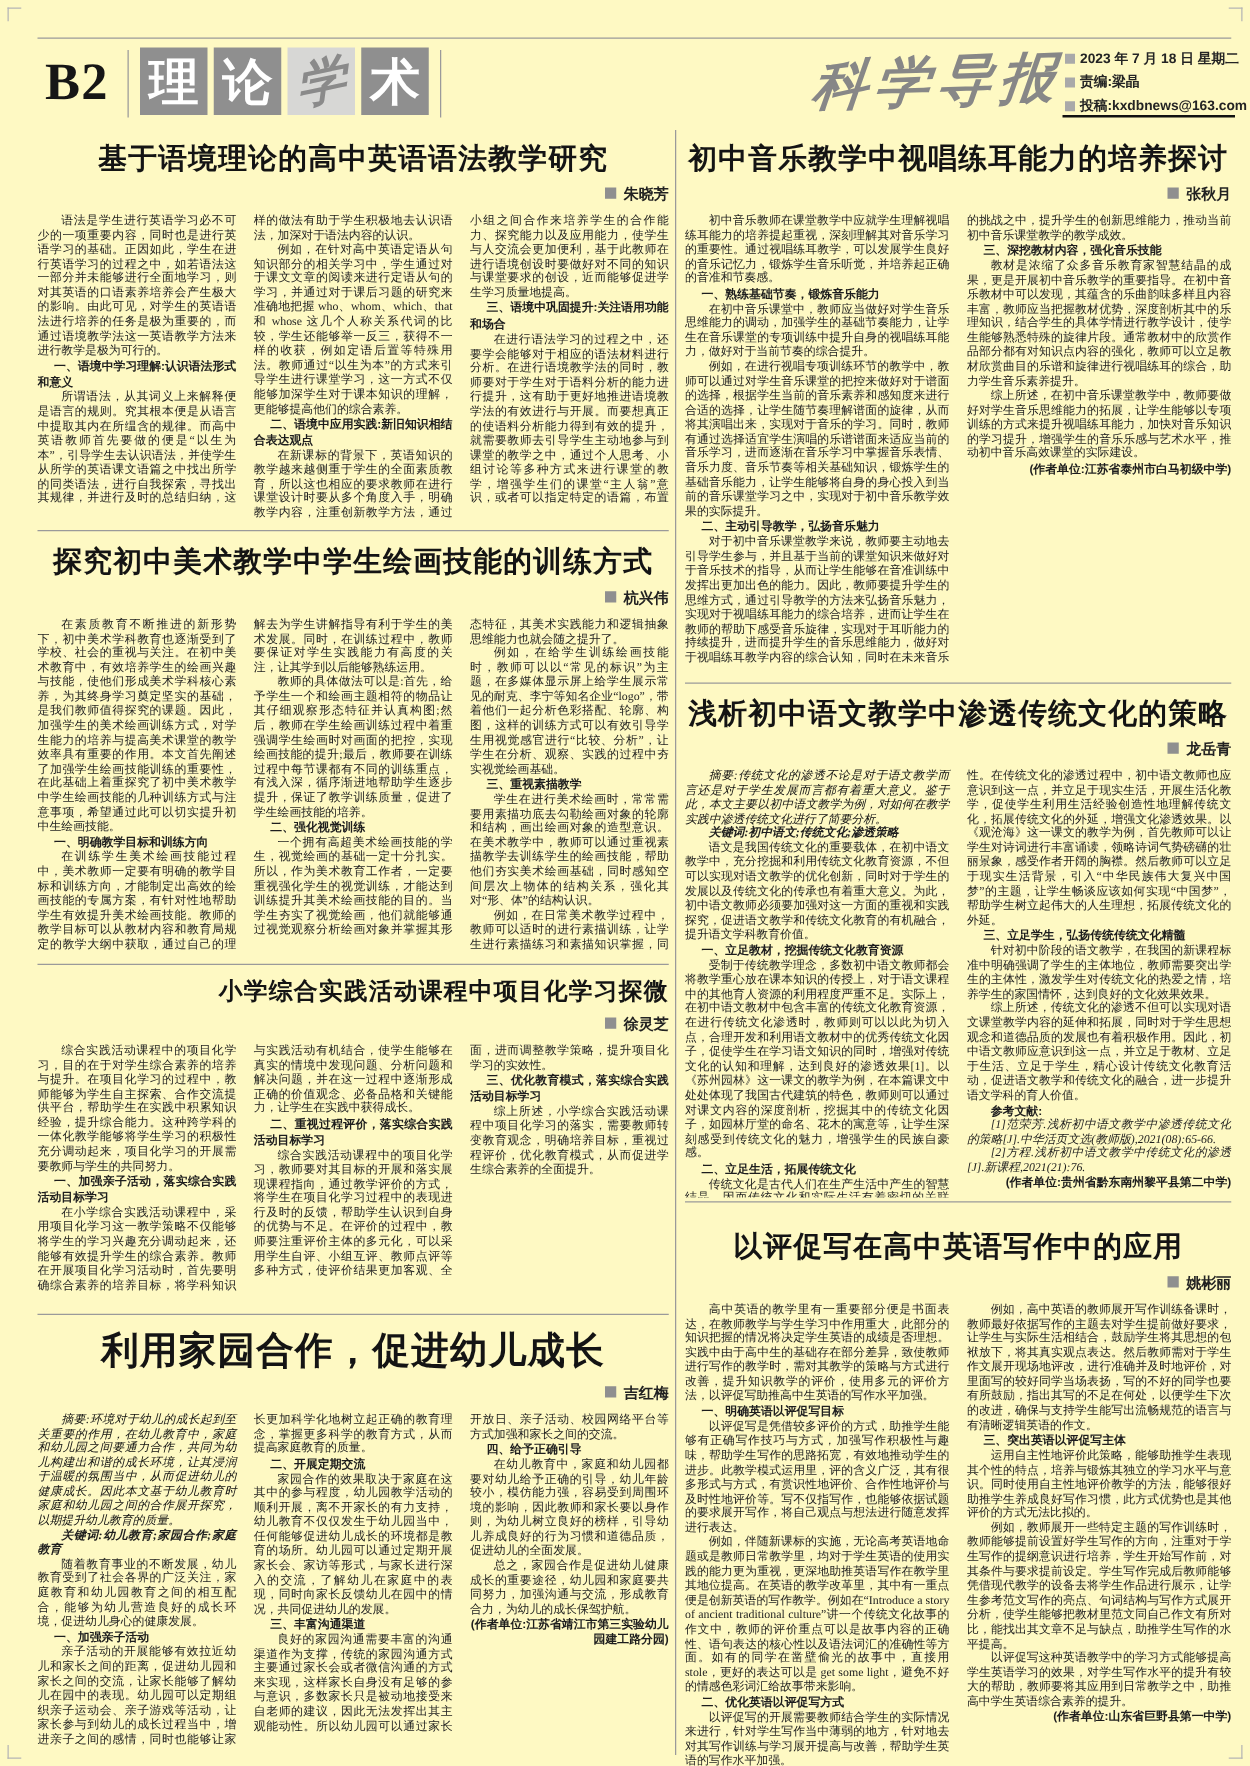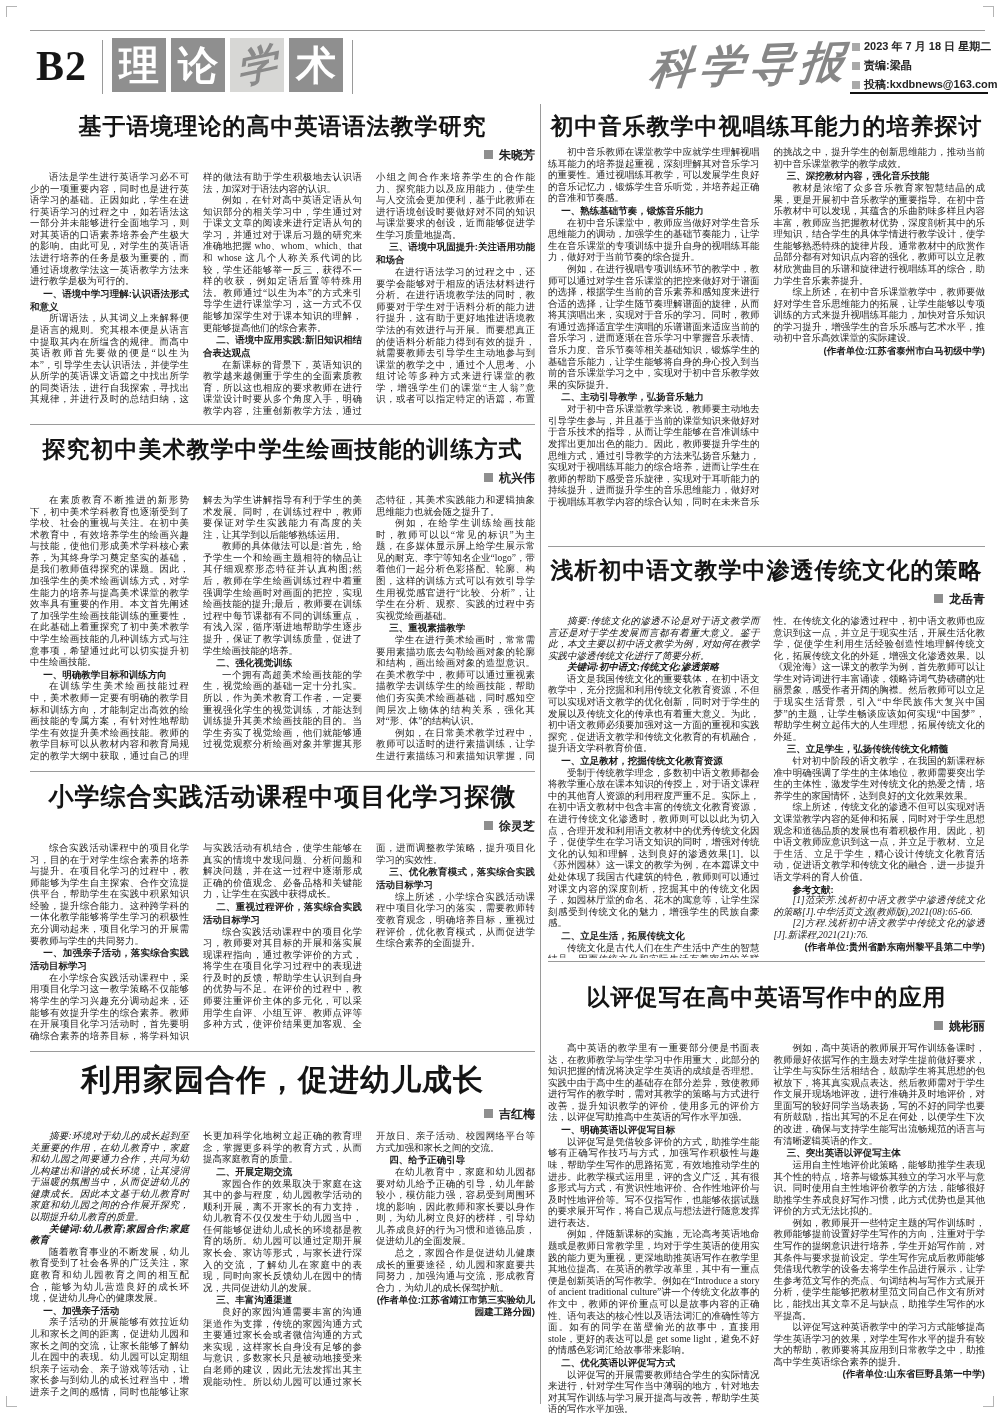--- a/index.html
+++ b/index.html
@@ -1,16 +1,16 @@
 <!DOCTYPE html>
 <html><head>
 <meta charset="utf-8">
 <style>
   html,body{margin:0;padding:0;background:#e8e8e4;}
-  #page{position:relative;width:1000px;height:1413px;margin:0 auto;background:#ffffff;
+  #page{position:relative;width:1000px;height:1413px;margin:0 auto;background:#fef9c3;
         font-family:"Liberation Serif","DejaVu Serif",serif;color:#1c1c1c;overflow:hidden;}
   
   .cm{position:absolute;width:10px;height:10px;}
   .cm-tl{left:6px;top:6px;border-left:1px solid #b5b5b5;border-top:1px solid #b5b5b5;}
   .cm-tr{right:6px;top:6px;border-right:1px solid #b5b5b5;border-top:1px solid #b5b5b5;}
   .cm-bl{left:6px;bottom:6px;border-left:1px solid #b5b5b5;border-bottom:1px solid #b5b5b5;}
   .cm-br{right:6px;bottom:6px;border-right:1px solid #b5b5b5;border-bottom:1px solid #b5b5b5;}
 
   .hline{position:absolute;height:1px;background:#9a9a9a;}
   .vline{position:absolute;width:1px;background:#9a9a9a;}
@@ -47,21 +47,21 @@
   #a3{left:30px;top:430px;width:505px;height:338px;}
   #a5{left:30px;top:776px;width:505px;height:272px;}
   #a7{left:30px;top:1056px;width:505px;height:348px;}
   #a2{left:548px;top:107px;width:437px;height:436px;}
   #a4{left:548px;top:551px;width:437px;height:407px;}
   #a6{left:548px;top:966px;width:437px;height:438px;margin-top:12px;}
 
   .a-title{font-family:"Liberation Sans","DejaVu Sans",sans-serif;font-weight:bold;color:#141414;
            text-align:center;font-size:23px;letter-spacing:1px;margin:4px 0 5px;white-space:nowrap;}
   #a7 .a-title{font-size:30px;}
-  #a5 .a-title{font-size:25px;}
+  #a5 .a-title{font-size:19px;text-align:right;}
   .a-byline{text-align:right;font:bold 12px "Liberation Sans",sans-serif;color:#222;margin:0 0 8px;}
   .bsq{display:inline-block;width:9px;height:9px;background:#8f8f8f;margin-right:6px;}
 
   .a-body{column-gap:14px;column-fill:auto;text-align:justify;
           font-size:9.5px;line-height:1.22;color:#1d1d1d;}
   .cols3{column-count:3;}
   .cols2{column-count:2;}
   #a1 .a-body{height:252px;} #a3 .a-body{height:276px;} #a5 .a-body{height:210px;}
   #a7 .a-body{height:278px;} #a2 .a-body{height:374px;} #a4 .a-body{height:352px;}
   #a6 .a-body{height:382px;}
@@ -132,20 +132,21 @@
         <p class="b-p">所谓语法，从其词义上来解释便是语言的规则。究其根本便是从语言中提取其内在所缊含的规律。而高中英语教师首先要做的便是“以生为本”，引导学生去认识语法，并使学生从所学的英语课文语篇之中找出所学的同类语法，进行自我探索，寻找出其规律，并进行及时的总结归纳，这样的做法有助于学生积极地去认识语法，加深对于语法内容的认识。</p>
         <p class="b-p">例如，在针对高中英语定语从句知识部分的相关学习中，学生通过对于课文文章的阅读来进行定语从句的学习，并通过对于课后习题的研究来准确地把握 who、whom、which、that 和 whose 这几个人称关系代词的比较，学生还能够举一反三，获得不一样的收获，例如定语后置等特殊用法。教师通过“以生为本”的方式来引导学生进行课堂学习，这一方式不仅能够加深学生对于课本知识的理解，更能够提高他们的综合素养。</p>
         <h3 class="b-h">二、语境中应用实践:新旧知识相结合表达观点</h3>
         <p class="b-p">在新课标的背景下，英语知识的教学越来越侧重于学生的全面素质教育，所以这也相应的要求教师在进行课堂设计时要从多个角度入手，明确教学内容，注重创新教学方法，通过小组之间合作来培养学生的合作能力、探究能力以及应用能力，使学生与人交流会更加便利，基于此教师在进行语境创设时要做好对不同的知识与课堂要求的创设，近而能够促进学生学习质量地提高。</p>
         <h3 class="b-h">三、语境中巩固提升:关注语用功能和场合</h3>
         <p class="b-p">在进行语法学习的过程之中，还要学会能够对于相应的语法材料进行分析。在进行语境教学法的同时，教师要对于学生对于语料分析的能力进行提升，这有助于更好地推进语境教学法的有效进行与开展。而要想真正的使语料分析能力得到有效的提升，就需要教师去引导学生主动地参与到课堂的教学之中，通过个人思考、小组讨论等多种方式来进行课堂的教学，增强学生们的课堂“主人翁”意识，或者可以指定特定的语篇，布置相应的作业，给学生留下足够的时间来进行思考。</p>
       </div>
     </div>
   <div class="article" id="a2">
       <div class="a-title">初中音乐教学中视唱练耳能力的培养探讨</div>
+      <div class="a-byline"><span class="bsq"></span><span>张秋月</span></div>
       <div class="a-body cols2">
         <p class="b-p">初中音乐教师在课堂教学中应就学生理解视唱练耳能力的培养提起重视，深刻理解其对音乐学习的重要性。通过视唱练耳教学，可以发展学生良好的音乐记忆力，锻炼学生音乐听觉，并培养起正确的音准和节奏感。</p>
         <h3 class="b-h">一、熟练基础节奏，锻炼音乐能力</h3>
         <p class="b-p">在初中音乐课堂中，教师应当做好对学生音乐思维能力的调动，加强学生的基础节奏能力，让学生在音乐课堂的专项训练中提升自身的视唱练耳能力，做好对于当前节奏的综合提升。</p>
         <p class="b-p">例如，在进行视唱专项训练环节的教学中，教师可以通过对学生音乐课堂的把控来做好对于谱面的选择，根据学生当前的音乐素养和感知度来进行合适的选择，让学生随节奏理解谱面的旋律，从而将其演唱出来，实现对于音乐的学习。同时，教师有通过选择适宜学生演唱的乐谱谱面来适应当前的音乐学习，进而逐渐在音乐学习中掌握音乐表情、音乐力度、音乐节奏等相关基础知识，锻炼学生的基础音乐能力，让学生能够将自身的身心投入到当前的音乐课堂学习之中，实现对于初中音乐教学效果的实际提升。</p>
         <h3 class="b-h">二、主动引导教学，弘扬音乐魅力</h3>
         <p class="b-p">对于初中音乐课堂教学来说，教师要主动地去引导学生参与，并且基于当前的课堂知识来做好对于音乐技术的指导，从而让学生能够在音准训练中发挥出更加出色的能力。因此，教师要提升学生的思维方式，通过引导教学的方法来弘扬音乐魅力，实现对于视唱练耳能力的综合培养，进而让学生在教师的帮助下感受音乐旋律，实现对于耳听能力的持续提升，进而提升学生的音乐思维能力，做好对于视唱练耳教学内容的综合认知，同时在未来音乐的挑战之中，提升学生的创新思维能力，推动当前初中音乐课堂教学的教学成效。</p>
         <h3 class="b-h">三、深挖教材内容，强化音乐技能</h3>
         <p class="b-p">教材是浓缩了众多音乐教育家智慧结晶的成果，更是开展初中音乐教学的重要指导。在初中音乐教材中可以发现，其蕴含的乐曲韵味多样且内容丰富，教师应当把握教材优势，深度剖析其中的乐理知识，结合学生的具体学情进行教学设计，使学生能够熟悉特殊的旋律片段。通常教材中的欣赏作品部分都有对知识点内容的强化，教师可以立足教材欣赏曲目的乐谱和旋律进行视唱练耳的综合，助力学生音乐素养提升。</p>
         <p class="b-p">综上所述，在初中音乐课堂教学中，教师要做好对学生音乐思维能力的拓展，让学生能够以专项训练的方式来提升视唱练耳能力，加快对音乐知识的学习提升，增强学生的音乐乐感与艺术水平，推动初中音乐高效课堂的实际建设。</p>

